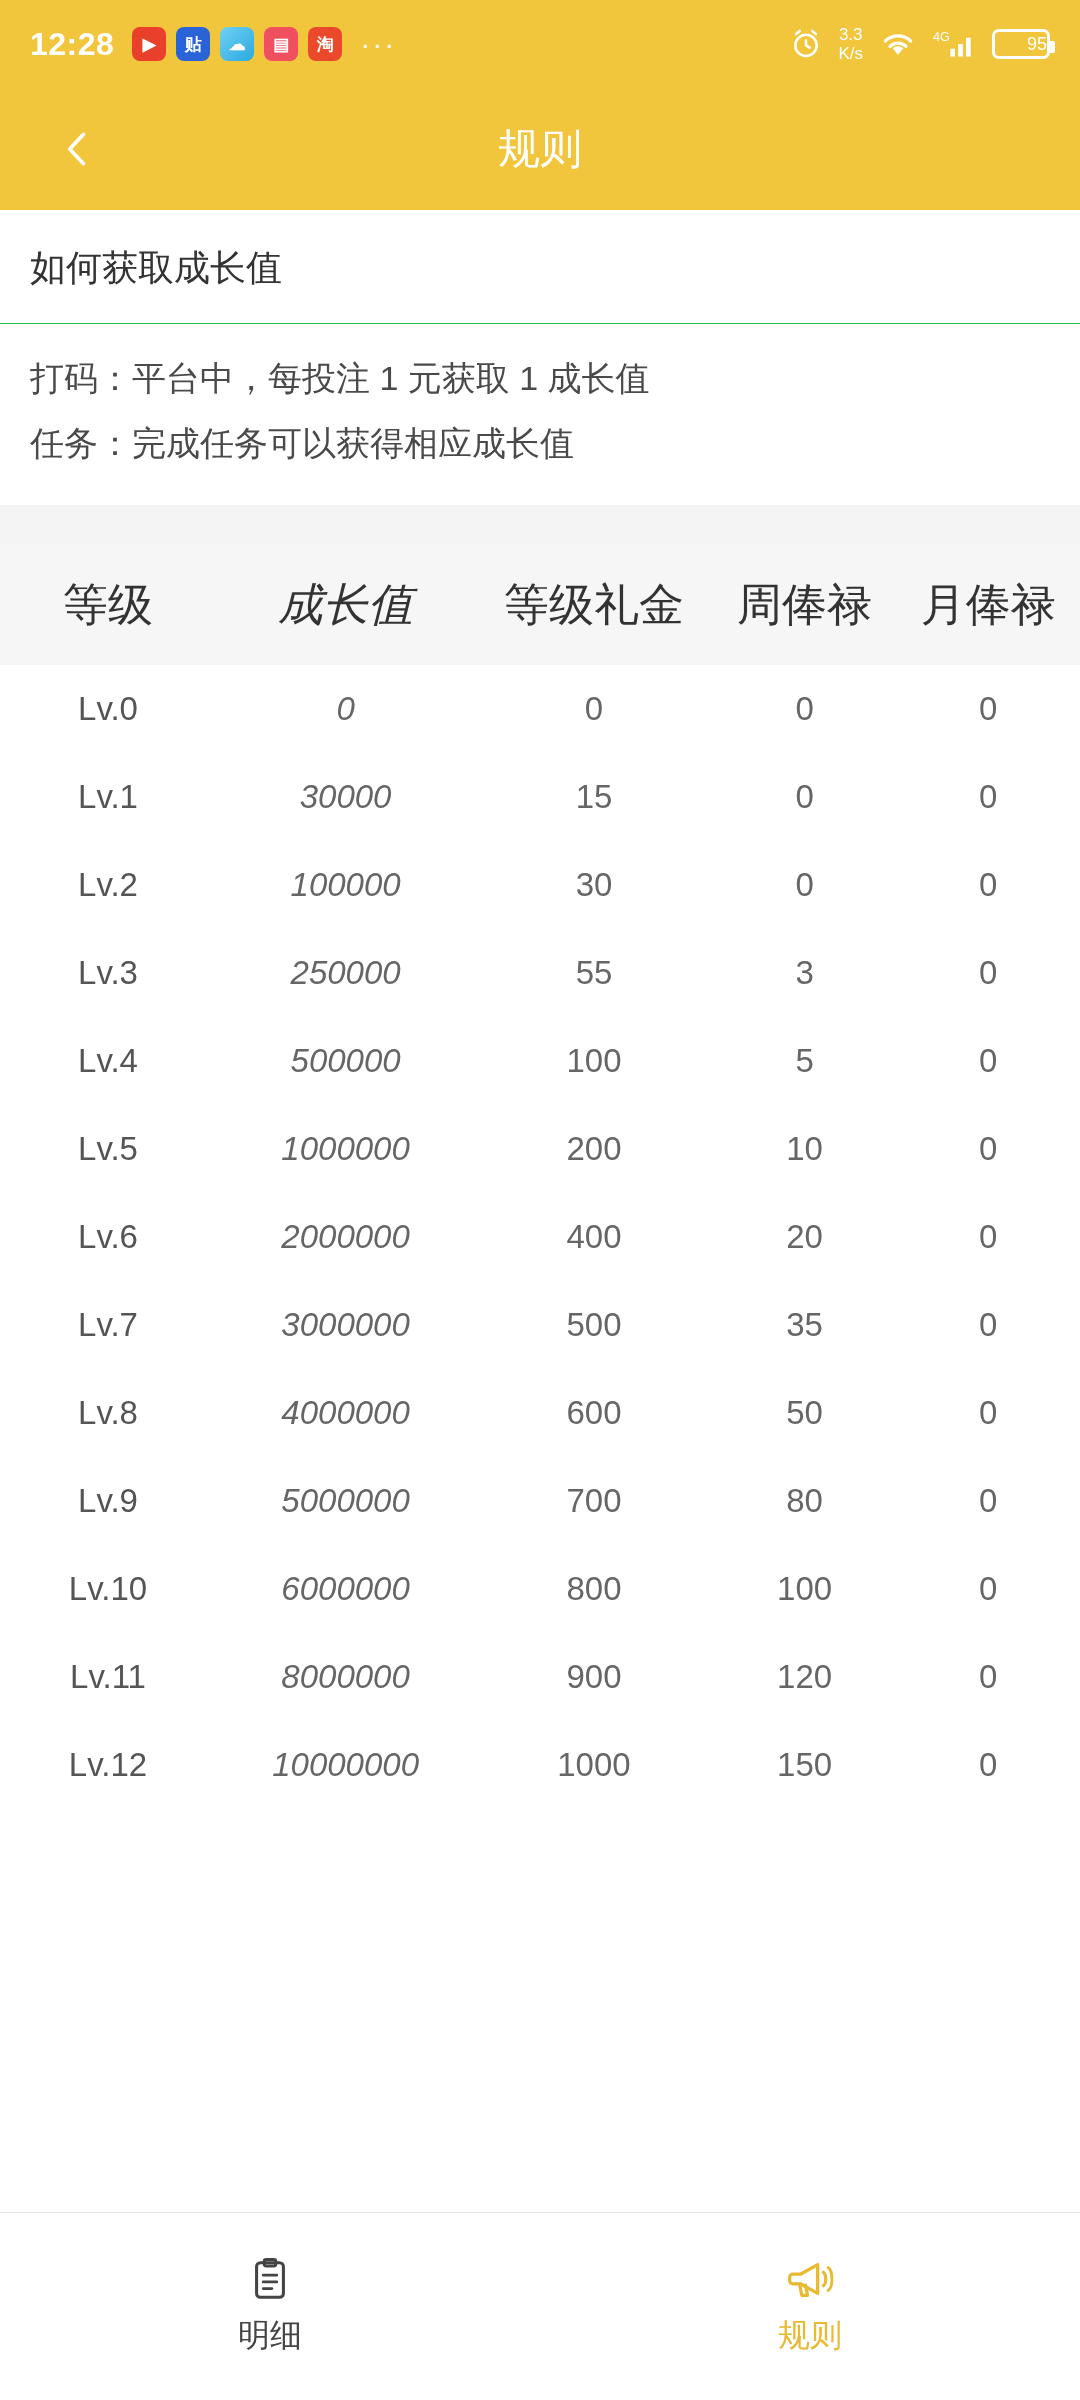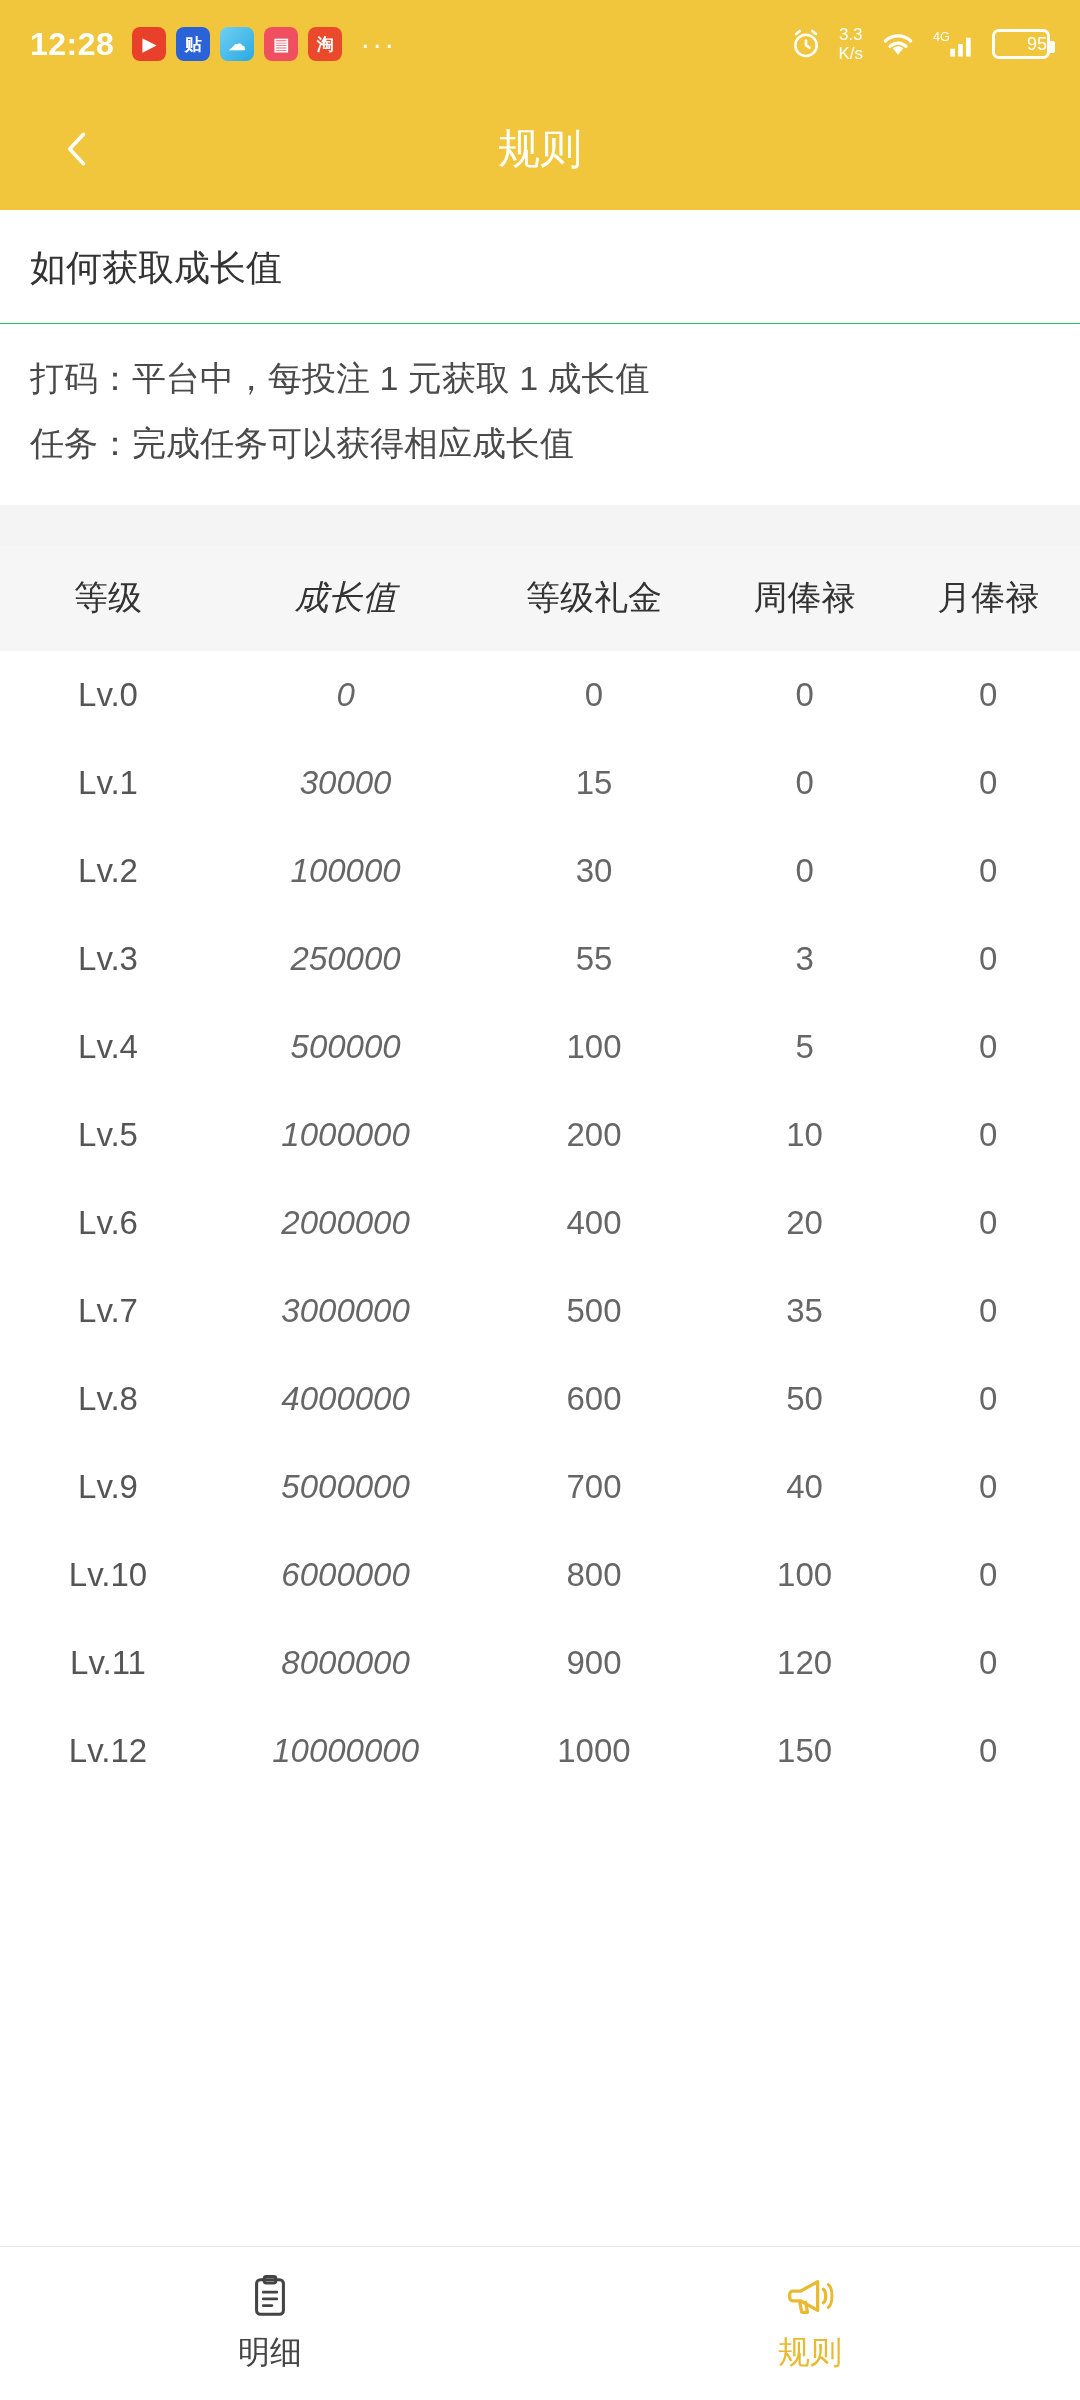--- a/index.html
+++ b/index.html
@@ -55,36 +55,36 @@
   }
   .rule-body { padding:22px 30px 30px 30px; background:#fff; }
   .rule-line { font-size:34px; color:#4a4a4a; line-height:1.55; padding:6px 0; }
   .spacer { height:40px; background:#f4f4f4; }
 
   .section-head2 { padding:34px 30px 30px 30px; font-size:36px; color:#333333; background:#fff; }
 
   
   table { width:100%; border-collapse:collapse; }
   thead th {
-    background:#f6f6f6; font-size:34px; color:#333; font-weight:400;
+    background:#f6f6f6; font-size:45px; color:#333; font-weight:400;
     padding:30px 0; text-align:center;
   }
   tbody td {
     font-size:33px; color:#666666; padding:25px 0; text-align:center; background:#fff;
   }
   tbody tr td:first-child { color:#555; }
   .col-1 { width:20%; }
   .col-2 { width:24%;font-style:italic; }
   .col-3 { width:22%; }
   .col-4 { width:17%; }
   .col-5 { width:17%; }
 
   
   .bottomnav {
-    position:absolute; left:0; bottom:0; width:1080px; height:154px;
+    position:absolute; left:0; bottom:0; width:1080px; height:188px;
     background:#ffffff; border-top:1px solid #e6e6e6;
     display:flex; align-items:center;
   }
   .navitem { flex:1; display:flex; flex-direction:column; align-items:center; justify-content:center; gap:12px; }
   .navlabel { font-size:32px; color:#444; }
   .navitem.active .navlabel { color:#e8b931; }
   .scrollarea { height:2128px; overflow:hidden; }
 </style>
 </head>
 <body>
@@ -219,21 +219,21 @@
           <td class="col-1">Lv.8</td>
           <td class="col-2">4000000</td>
           <td class="col-3">600</td>
           <td class="col-4">50</td>
           <td class="col-5">0</td>
         </tr>
         <tr>
           <td class="col-1">Lv.9</td>
           <td class="col-2">5000000</td>
           <td class="col-3">700</td>
-          <td class="col-4">40</td>
+          <td class="col-4">80</td>
           <td class="col-5">0</td>
         </tr>
         <tr>
           <td class="col-1">Lv.10</td>
           <td class="col-2">6000000</td>
           <td class="col-3">800</td>
           <td class="col-4">100</td>
           <td class="col-5">0</td>
         </tr>
         <tr>

